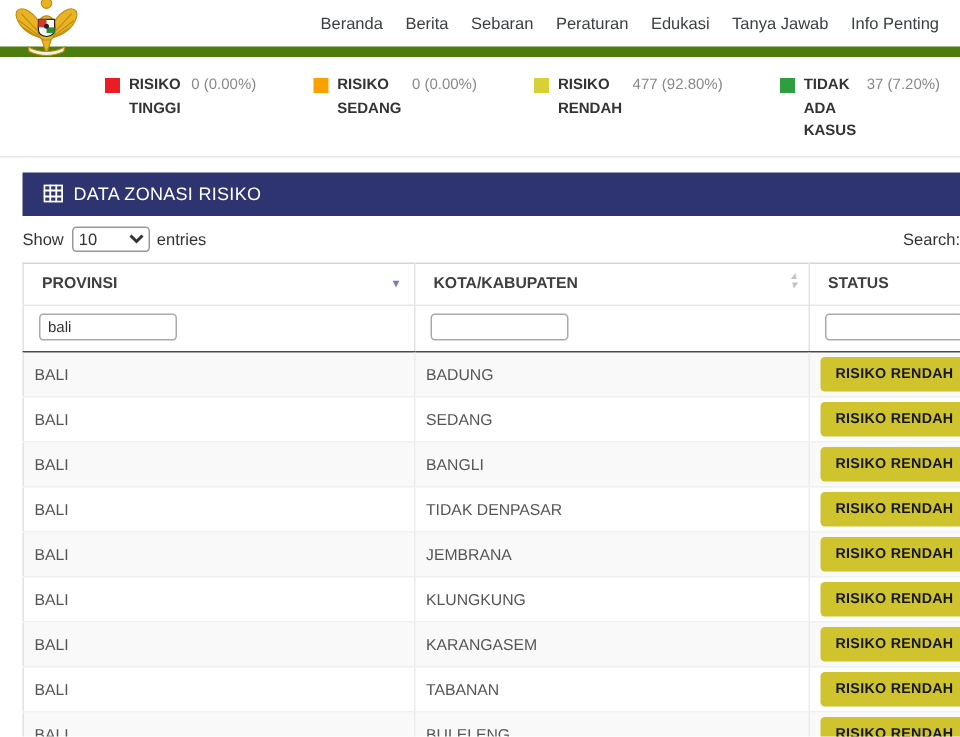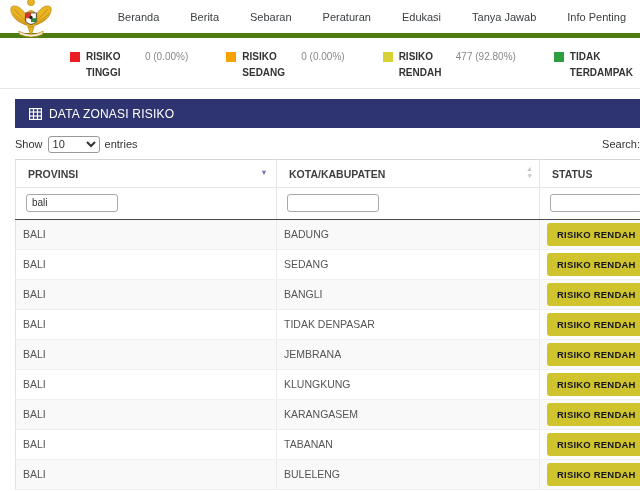--- a/index.html
+++ b/index.html
@@ -1,23 +1,23 @@
 <!DOCTYPE html>
 <html><head>
 <meta charset="utf-8">
 <style>
   * { box-sizing: border-box; margin: 0; padding: 0; }
   html, body { width: 640px; height: 491px; overflow: hidden; background: #fff;
     font-family: "Liberation Sans", sans-serif; }
 
   
   .navbar { position: relative; height: 38px; background: #fff;
-    border-bottom: 5px solid #4d7c0f;
+    border-bottom: 7px solid #4d7c0f;
     display: flex; align-items: center; justify-content: flex-end;
-    gap: 31px; padding-right: 14px; }
+    gap: 15px; padding-right: 14px; }
   .logo { position: absolute; left: 8px; top: -3px; width: 46px; height: 44px; }
   .nav-item { font-size: 11px; color: #3c4043; cursor: pointer; white-space: nowrap; }
 
   
   .legend { display: flex; justify-content: space-between;
     padding: 11px 0 8px 70px; border-bottom: 1px solid #e8e8e8; min-height: 45px; gap: 38px; }
   .legend-item { display: flex; align-items: flex-start; }
   .legend-swatch { width: 10px; height: 10px; margin: 3px 6px 0 0; flex: none; }
   .legend-label { font-size: 10px; font-weight: bold; color: #333;
     max-width: 66px; line-height: 1.55; }
@@ -108,20 +108,25 @@
     <span class="legend-label">RISIKO SEDANG</span>
     <span class="legend-value">0 (0.00%)</span>
   </div>
   <div class="legend-item">
     <span class="legend-swatch" style="background: rgb(216, 209, 53);"></span>
     <span class="legend-label">RISIKO RENDAH</span>
     <span class="legend-value">477 (92.80%)</span>
   </div>
   <div class="legend-item">
     <span class="legend-swatch" style="background: rgb(46, 158, 65);"></span>
+    <span class="legend-label">TIDAK ADA KASUS</span>
+    <span class="legend-value">37 (7.20%)</span>
+  </div>
+  <div class="legend-item">
+    <span class="legend-swatch" style="background: rgb(46, 158, 65);"></span>
     <span class="legend-label">TIDAK TERDAMPAK</span>
     <span class="legend-value"></span>
   </div>
 </div>
 
 <div class="content">
 
   <div class="panel-header">
     <span class="grid-icon">
       <svg width="13" height="12" viewBox="0 0 13 12">

